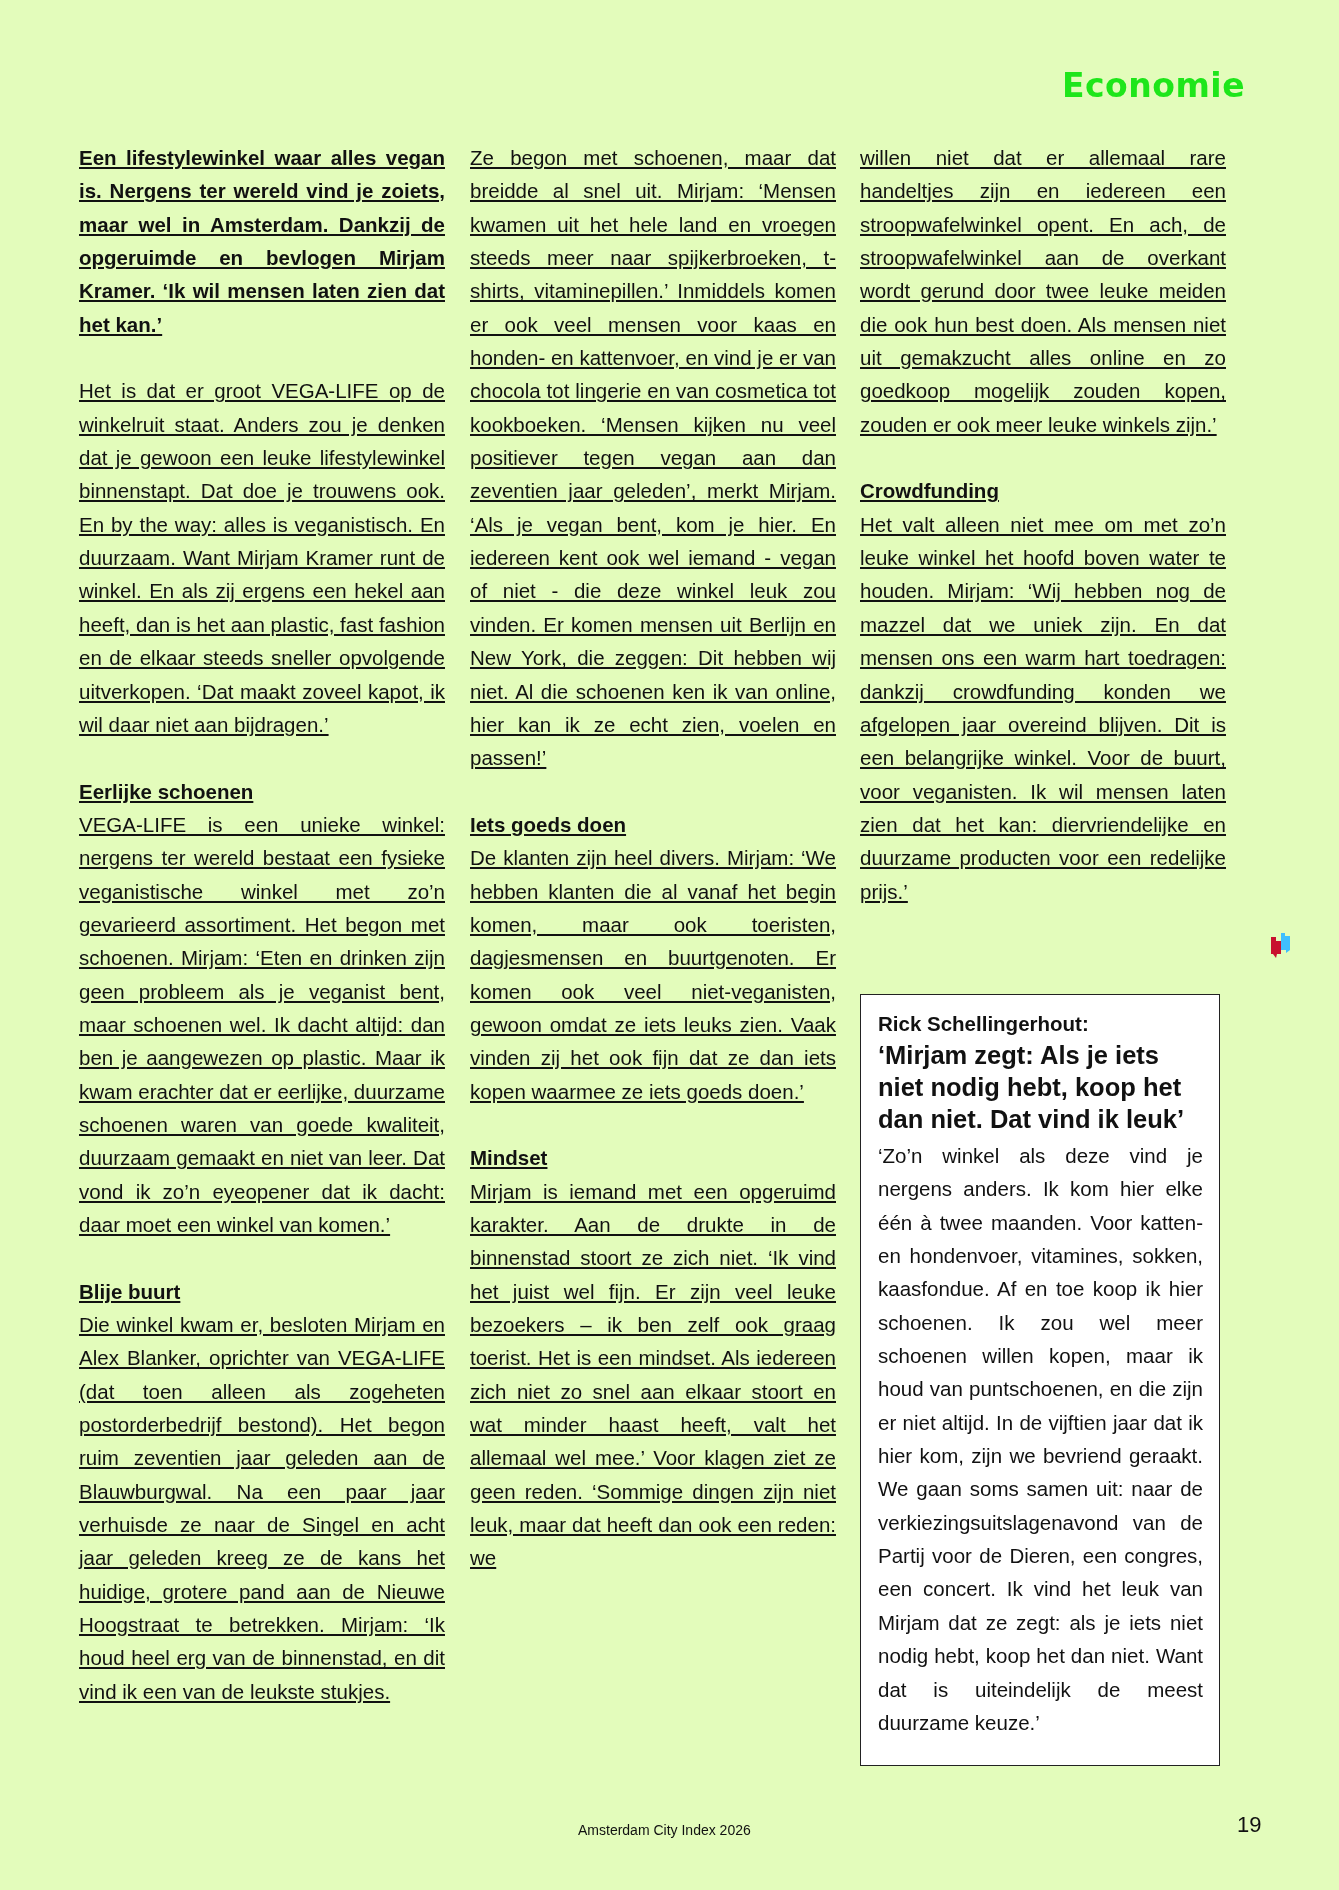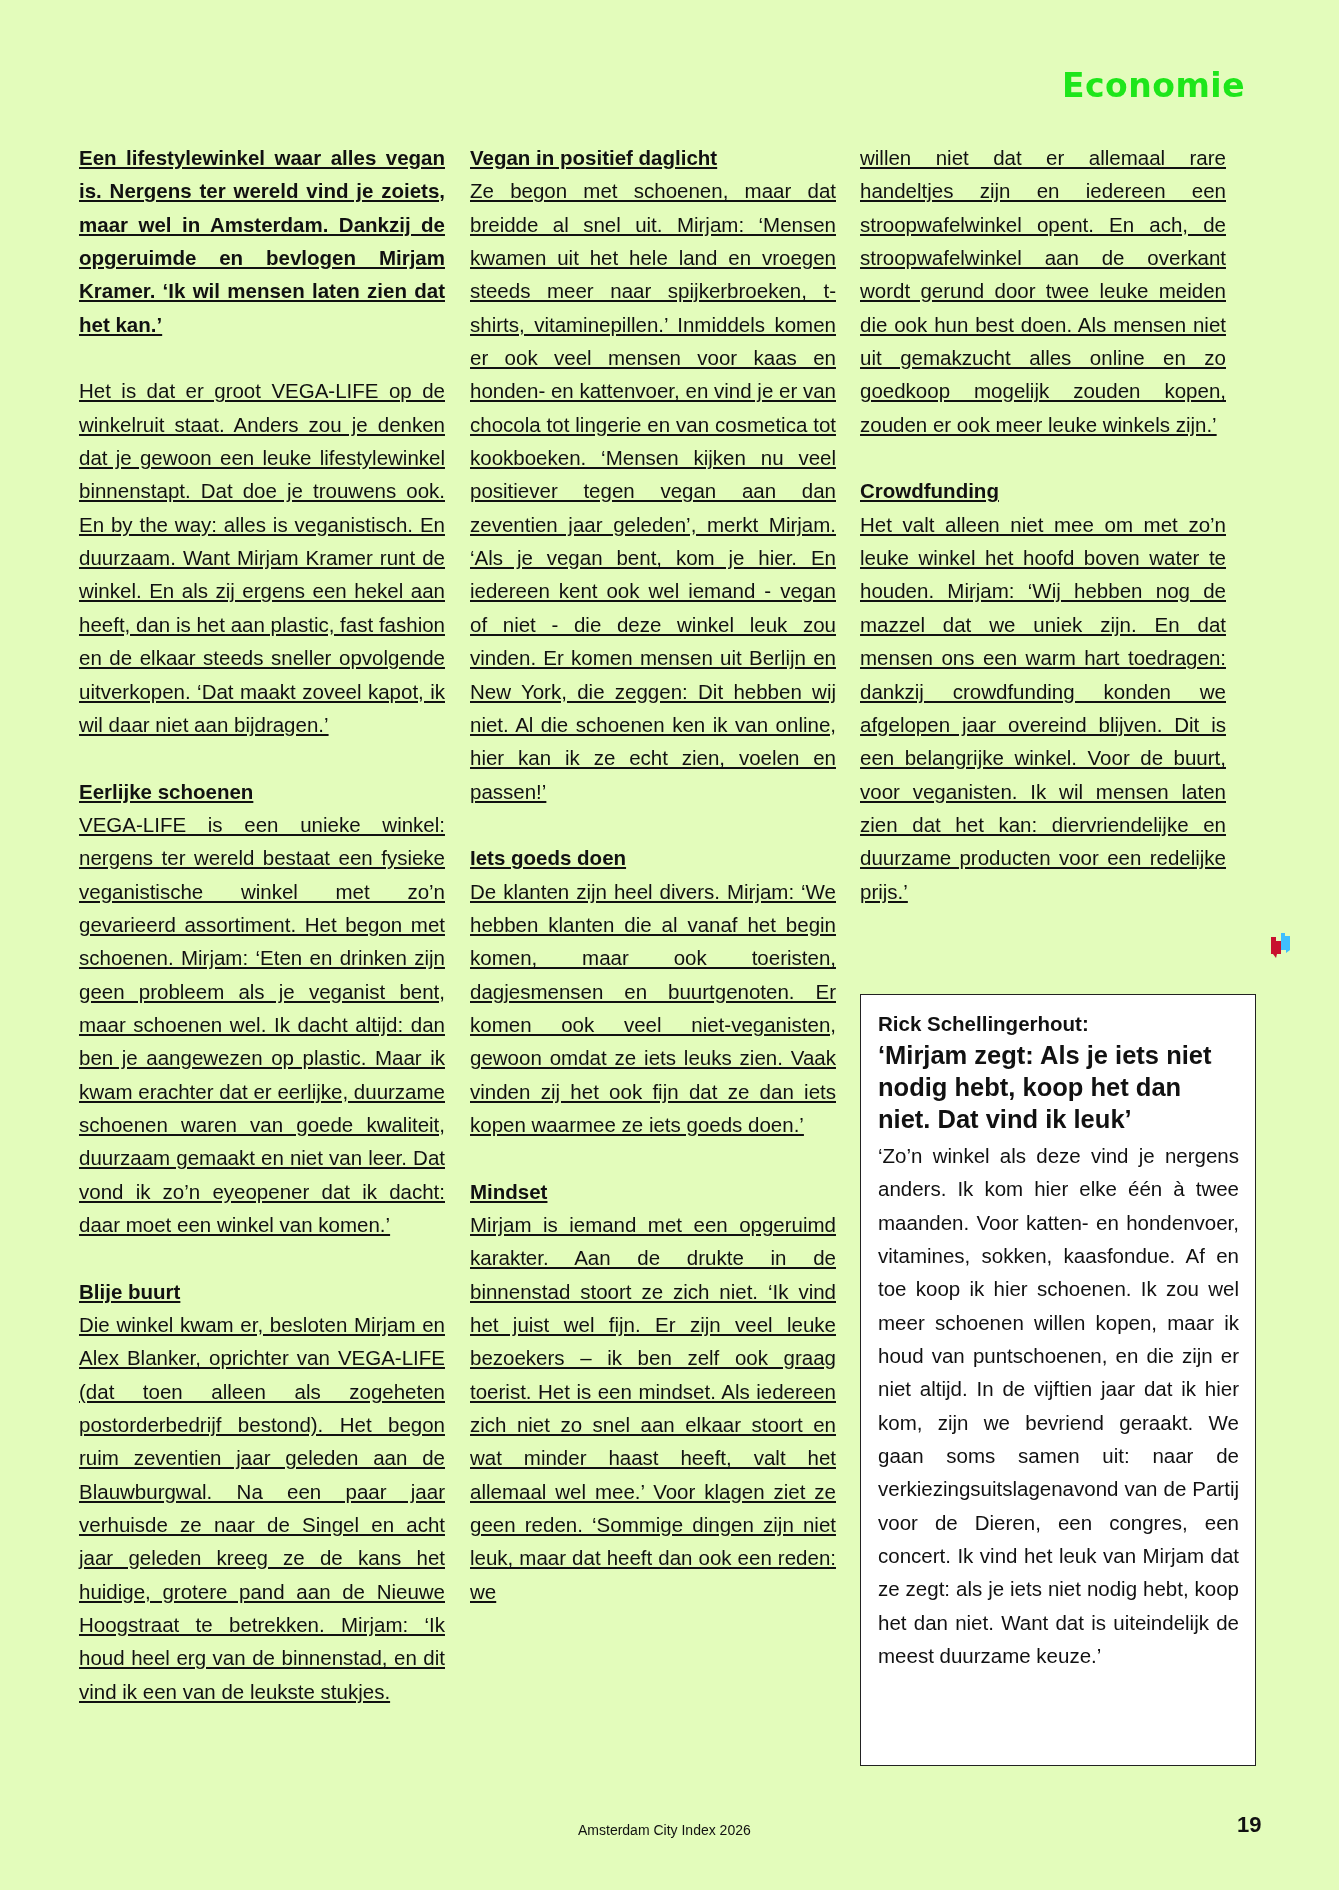--- a/index.html
+++ b/index.html
@@ -20,52 +20,51 @@
     text-align:justify; hyphens:manual;text-decoration:underline;
   }
   .col p { margin:0 0 33.35px 0; }
   .col p:last-child { margin-bottom:0; }
   .col h3 { margin:0; font-size:20.5px; line-height:33.35px; font-weight:bold; }
   .col .lead { font-weight:bold; }
   #col1 { left:79px; }
   #col2 { left:470px; }
   #col3 { left:860px; }
   .sidebar-box {
-    position:absolute; left:860px; top:994px; width:396px; height:772px;
+    position:absolute; left:860px; top:994px; width:360px; height:772px;
     background:#ffffff; border:1.5px solid #222; box-sizing:border-box;
     padding:14px 16px 8px 17px;
   }
   .sidebar-box .byline { font-weight:bold; font-size:20.5px; line-height:30px; }
   .sidebar-box .quote { font-weight:bold; font-size:25.5px; line-height:32px; margin:0 0 4px 0; }
   .sidebar-box .body { font-size:20.5px; line-height:33.35px; text-align:justify; margin:0; }
   .brand-icon { position:absolute; left:1262px; top:926px; width:36px; height:36px; }
   .footer-pub {
     position:absolute; left:578px; top:1822px; font-size:14px; color:#111;
     font-family:"Liberation Sans Narrow","Liberation Sans", sans-serif;
   }
   .page-number {
-    position:absolute; left:1237px; top:1812px; font-size:22px; font-weight:bold; color:#111;
+    position:absolute; left:1237px; top:1812px; font-size:22px; font-weight:normal; color:#111;
   }
 </style>
 </head>
 <body>
 
 <div class="section-label">Economie</div>
 
 <div class="col" id="col1">
   <p class="lead">Een lifestylewinkel waar alles vegan is. Nergens ter wereld vind je zoiets, maar wel in Amsterdam. Dankzij de opgeruimde en bevlogen Mirjam Kramer. ‘Ik wil mensen laten zien dat het kan.’</p>
   <p>Het is dat er groot VEGA-LIFE op de winkelruit staat. Anders zou je denken dat je gewoon een leuke lifestylewinkel binnenstapt. Dat doe je trouwens ook. En by the way: alles is veganistisch. En duurzaam. Want Mirjam Kramer runt de winkel. En als zij ergens een hekel aan heeft, dan is het aan plastic, fast fashion en de elkaar steeds sneller opvolgende uitverkopen. ‘Dat maakt zoveel kapot, ik wil daar niet aan bijdragen.’</p>
   <h3>Eerlijke schoenen</h3>
   <p>VEGA-LIFE is een unieke winkel: nergens ter wereld bestaat een fysieke veganistische winkel met zo’n gevarieerd assortiment. Het begon met schoenen. Mirjam: ‘Eten en drinken zijn geen probleem als je veganist bent, maar schoenen wel. Ik dacht altijd: dan ben je aangewezen op plastic. Maar ik kwam erachter dat er eerlijke, duurzame schoenen waren van goede kwaliteit, duurzaam gemaakt en niet van leer. Dat vond ik zo’n eyeopener dat ik dacht: daar moet een winkel van komen.’</p>
   <h3>Blije buurt</h3>
   <p>Die winkel kwam er, besloten Mirjam en Alex Blanker, oprichter van VEGA-LIFE (dat toen alleen als zogeheten postorderbedrijf bestond). Het begon ruim zeventien jaar geleden aan de Blauwburgwal. Na een paar jaar verhuisde ze naar de Singel en acht jaar geleden kreeg ze de kans het huidige, grotere pand aan de Nieuwe Hoogstraat te betrekken. Mirjam: ‘Ik houd heel erg van de binnenstad, en dit vind ik een van de leukste stukjes.</p>
 </div>
 
 <div class="col" id="col2">
-  <h3>Vegan in positief daglicht</h3>
   <p>Ze begon met schoenen, maar dat breidde al snel uit. Mirjam: ‘Mensen kwamen uit het hele land en vroegen steeds meer naar spijkerbroeken, t-shirts, vitaminepillen.’ Inmiddels komen er ook veel mensen voor kaas en honden- en kattenvoer, en vind je er van chocola tot lingerie en van cosmetica tot kookboeken. ‘Mensen kijken nu veel positiever tegen vegan aan dan zeventien jaar geleden’, merkt Mirjam. ‘Als je vegan bent, kom je hier. En iedereen kent ook wel iemand - vegan of niet - die deze winkel leuk zou vinden. Er komen mensen uit Berlijn en New York, die zeggen: Dit hebben wij niet. Al die schoenen ken ik van online, hier kan ik ze echt zien, voelen en passen!’</p>
   <h3>Iets goeds doen</h3>
   <p>De klanten zijn heel divers. Mirjam: ‘We hebben klanten die al vanaf het begin komen, maar ook toeristen, dagjesmensen en buurtgenoten. Er komen ook veel niet-veganisten, gewoon omdat ze iets leuks zien. Vaak vinden zij het ook fijn dat ze dan iets kopen waarmee ze iets goeds doen.’</p>
   <h3>Mindset</h3>
   <p>Mirjam is iemand met een opgeruimd karakter. Aan de drukte in de binnenstad stoort ze zich niet. ‘Ik vind het juist wel fijn. Er zijn veel leuke bezoekers – ik ben zelf ook graag toerist. Het is een mindset. Als iedereen zich niet zo snel aan elkaar stoort en wat minder haast heeft, valt het allemaal wel mee.’ Voor klagen ziet ze geen reden. ‘Sommige dingen zijn niet leuk, maar dat heeft dan ook een reden: we</p>
 </div>
 
 <div class="col" id="col3">
   <p>willen niet dat er allemaal rare handeltjes zijn en iedereen een stroopwafelwinkel opent. En ach, de stroopwafelwinkel aan de overkant wordt gerund door twee leuke meiden die ook hun best doen. Als mensen niet uit gemakzucht alles online en zo goedkoop mogelijk zouden kopen, zouden er ook meer leuke winkels zijn.’</p>
   <h3>Crowdfunding</h3>

